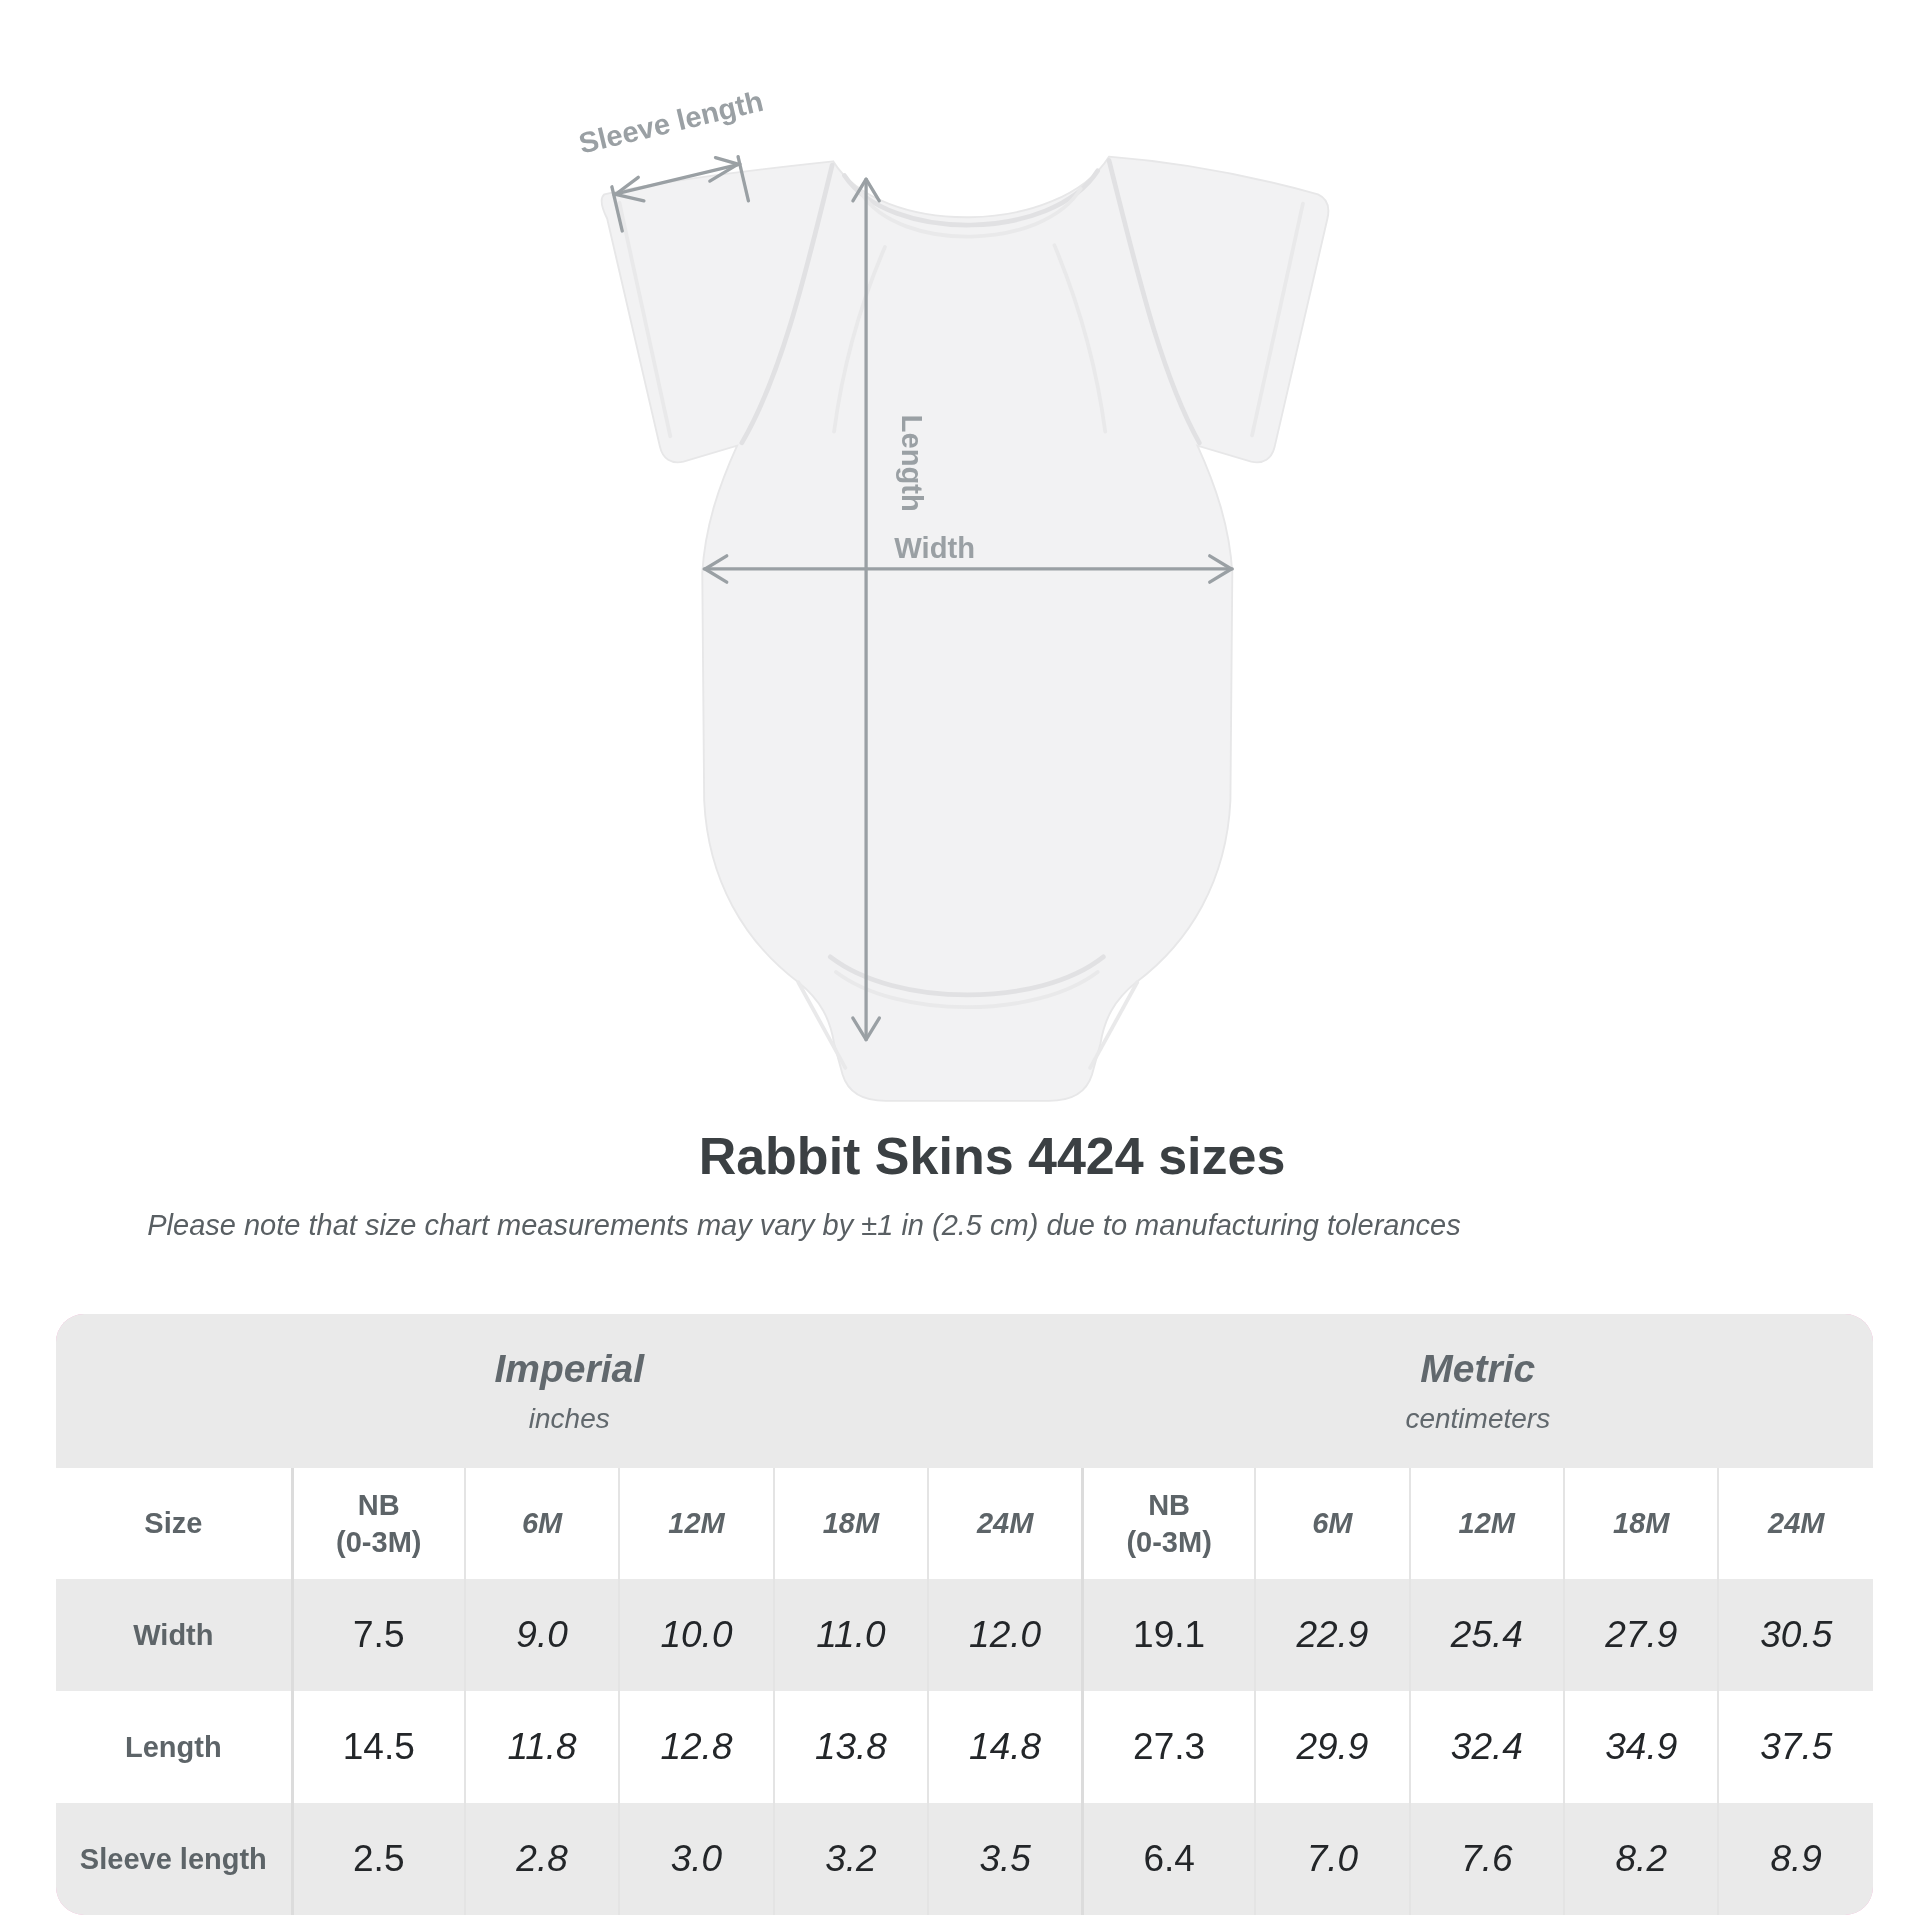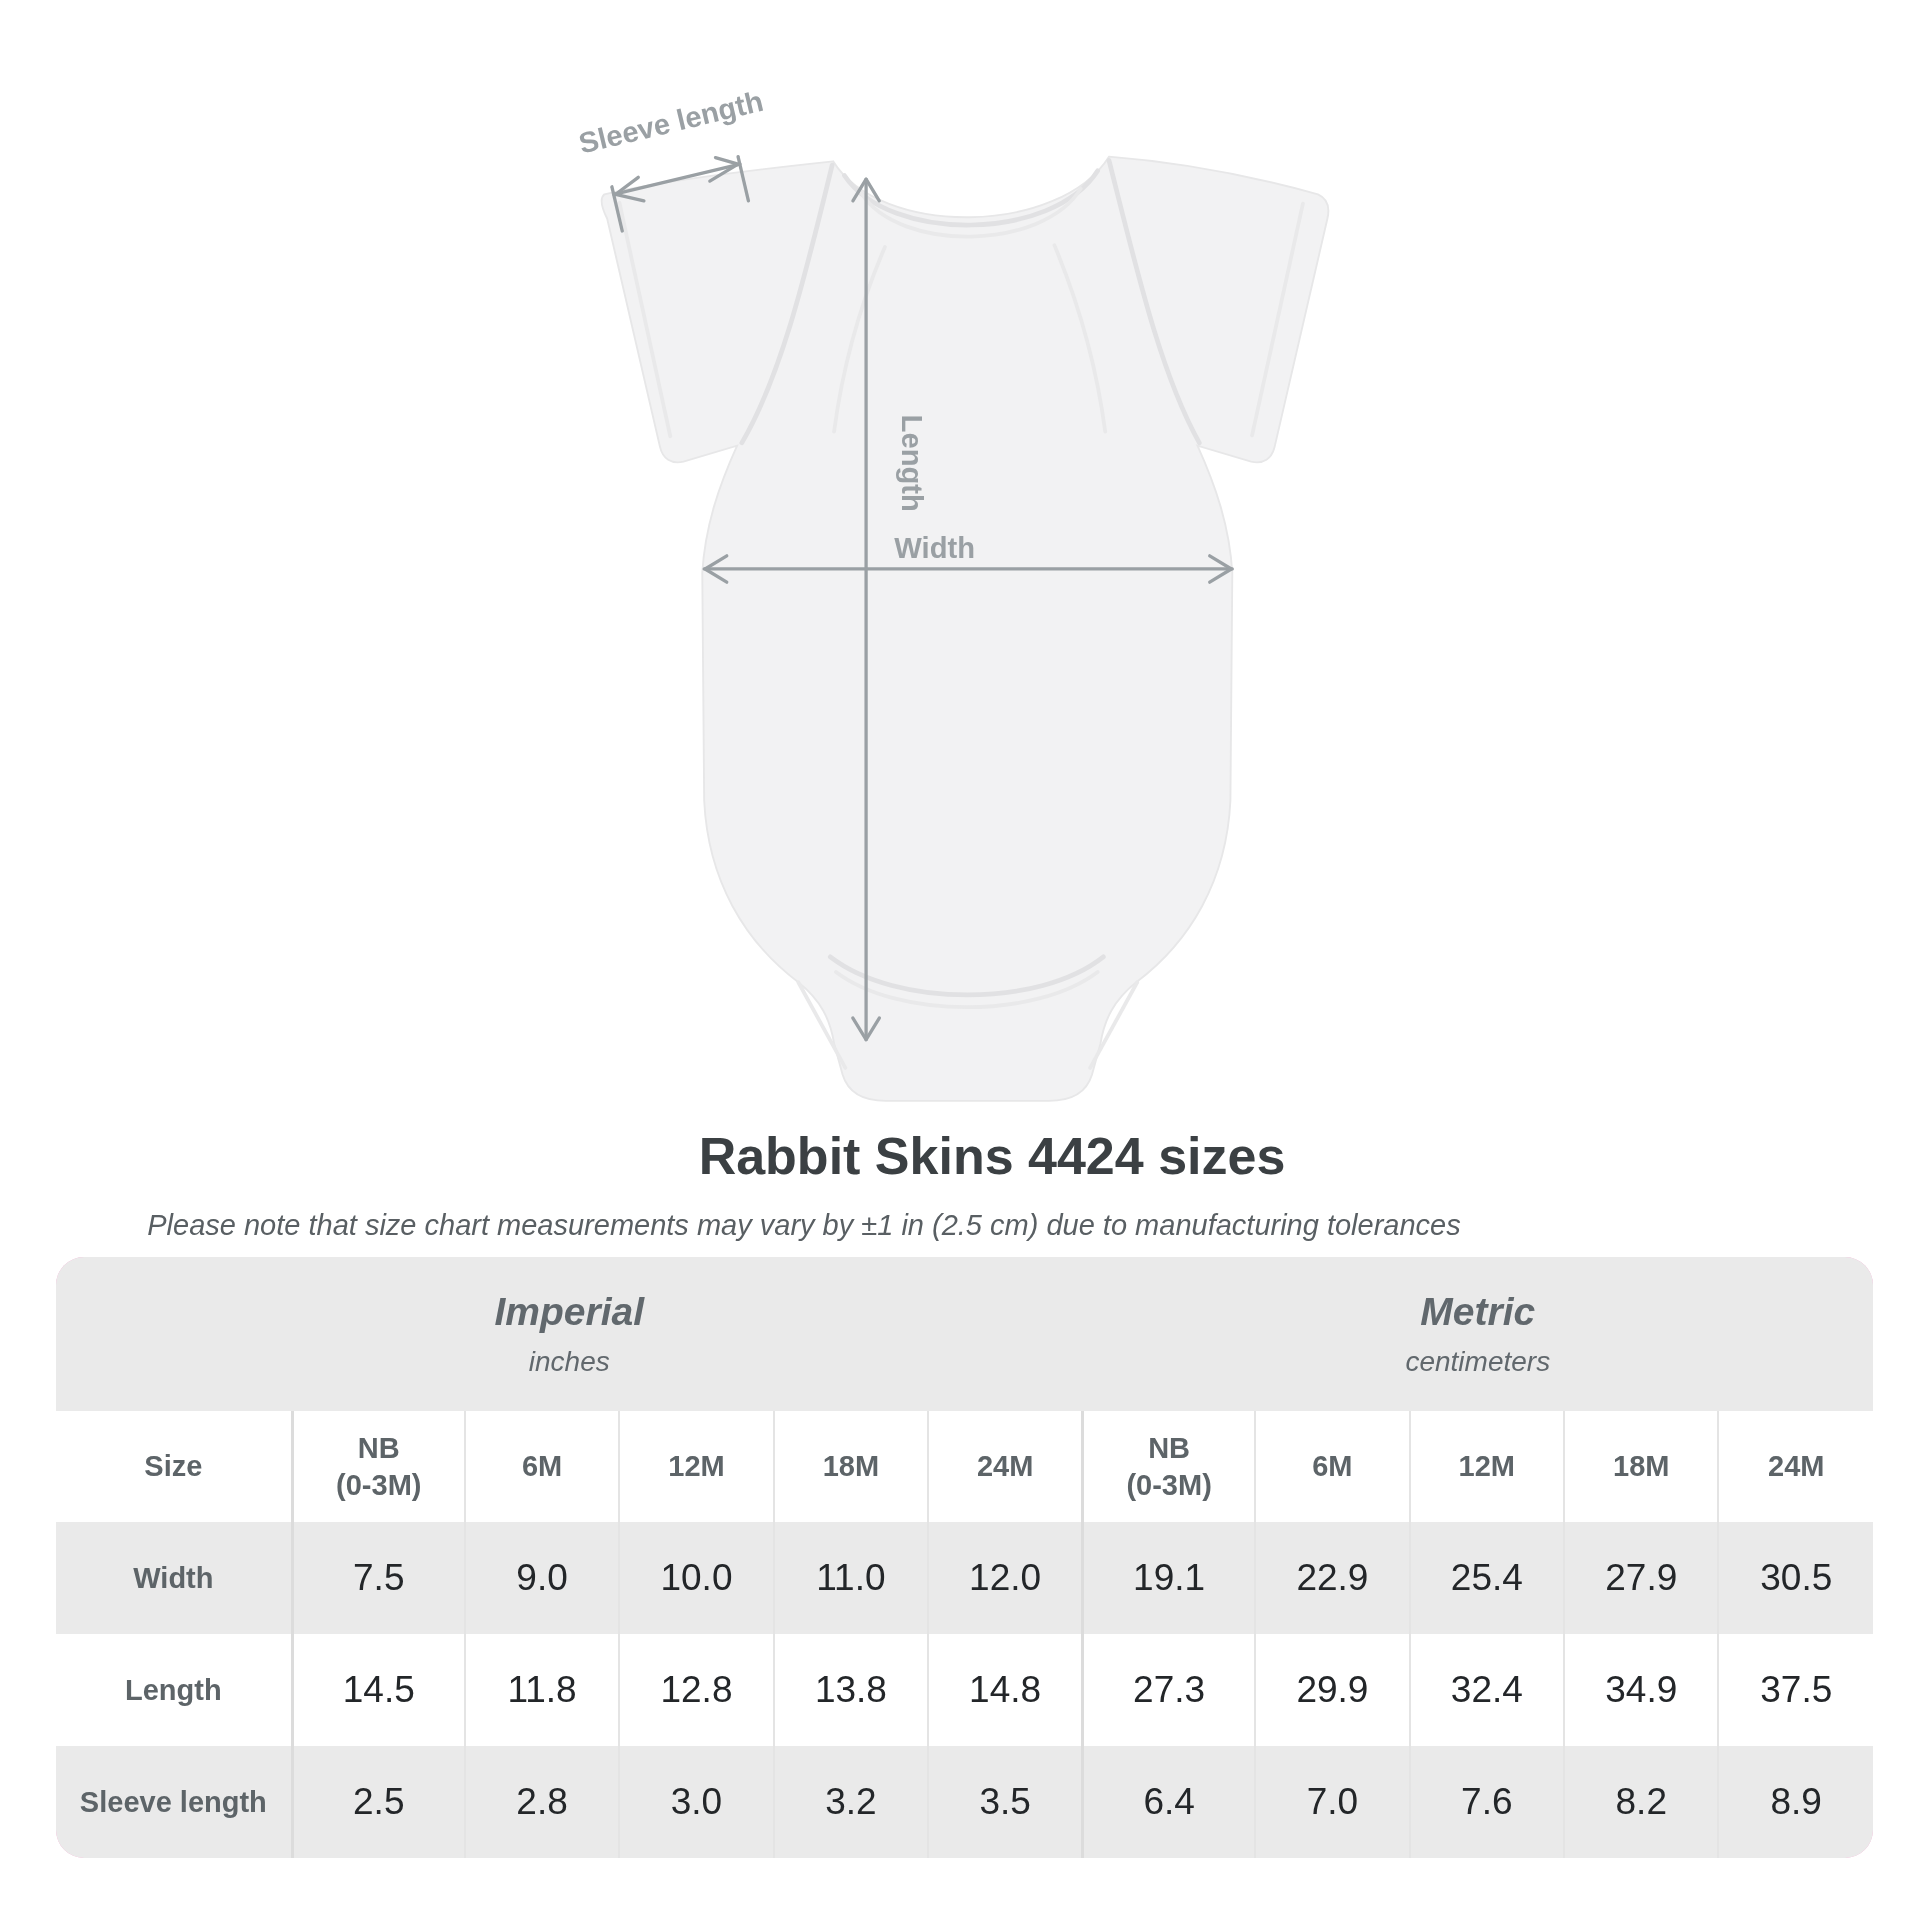--- a/index.html
+++ b/index.html
@@ -14,21 +14,21 @@
   .dim-line{fill:none;stroke:#9aa0a4;stroke-width:3.5;stroke-linecap:round;stroke-linejoin:round;}
   .dim-label{fill:#9aa0a4;font-size:31px;font-weight:bold;}
 
   
   .page-title{position:absolute;left:0;top:1126px;width:1928px;margin:0;
               text-align:center;font-size:52px;font-weight:bold;color:#3b4043;padding-left:28px;}
   .tolerance-note{position:absolute;left:0;top:1209px;width:1564px;
               text-align:center;font-size:29px;font-style:italic;color:#595f63;margin-left:22px;}
 
   
-  .size-table-wrap{position:absolute;left:56px;top:1257px;width:1817px;
+  .size-table-wrap{position:absolute;left:56px;top:1314px;width:1817px;
                    border-radius:28px;overflow:hidden;background:#f9a8d4;}
   table.size-table{width:100%;border-collapse:collapse;table-layout:fixed;}
   .size-table col.c-size{width:13%;}
   .size-table col.c-nb{width:9.5%;}
   .size-table col.c-std{width:8.5%;}
 
   .size-table td{text-align:center;vertical-align:middle;padding:0;}
 
   tr.band-row td{background:#eaeaea;height:154px;}
   .band-label{font-size:39px;font-weight:bold;font-style:italic;color:#61686d;}
@@ -36,21 +36,21 @@
 
   tr.colhead-row td{background:#ffffff;height:111px;
                     font-size:29px;font-weight:bold;color:#5d6468;
                     white-space:pre-line;line-height:1.25;}
   tr.data-row td{height:112px;font-size:37px;color:#232629;}
   tr.data-row td.row-label{font-size:29px;font-weight:bold;color:#5d6468;}
   tr.row-alt td{background:#eaeaea;}
   tr.row-plain td{background:#ffffff;}
 
   
-  td.sep{border-left:2.8px solid #e4e4e4;}
+  td.sep{border-left:2.8px solid #e4e4e4;font-style:italic;}
   td.sep-major{border-left:3.8px solid #dcdcdc;}
 </style>
 </head>
 <body>
 
 <svg class="figure-svg" viewBox="0 0 2048 1190" aria-hidden="true">
 
   <g>
     <path class="garment" d="
       M 642 206

